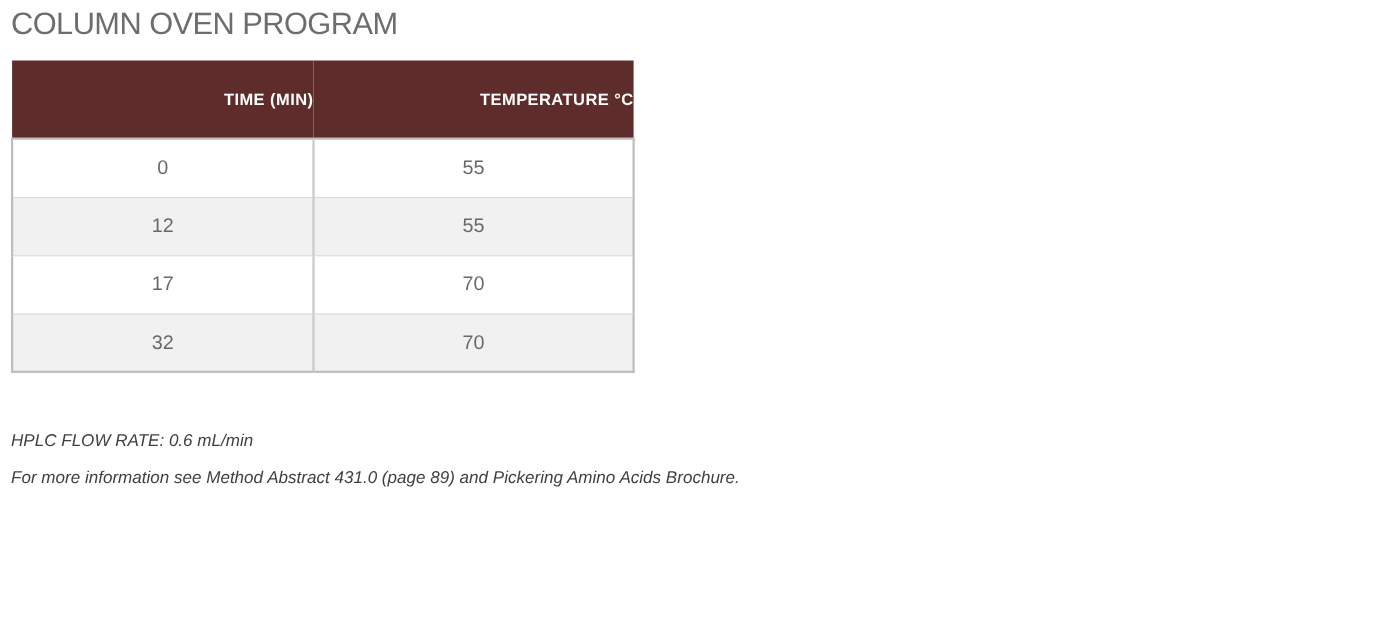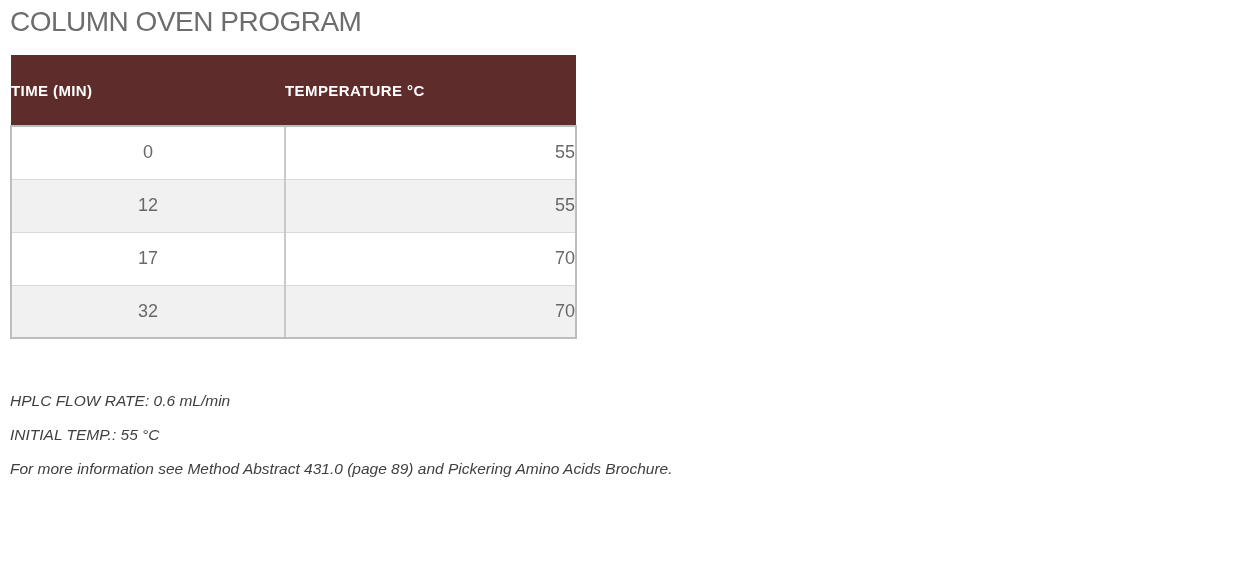--- a/index.html
+++ b/index.html
@@ -42,40 +42,40 @@
   }
   table.oven-table col.col-time { width: 48.5%; }
   table.oven-table col.col-temp { width: 51.5%; }
   table.oven-table thead th {
     background: var(--header-bg);
     color: var(--header-text);
     font-size: 15px;
     font-weight: bold;
     letter-spacing: 0.4px;
     height: 71px;
-    text-align: left;
+    text-align: right;
     vertical-align: middle;
     border: none;
   }
   table.oven-table tbody td {
     height: 53px;
     text-align: center;
     vertical-align: middle;
     color: var(--cell-text);
     font-size: 18px;
     background: #ffffff;
     border-top: 1px solid var(--border-row);
     border-bottom: 1px solid var(--border-row);
   }
   table.oven-table tbody tr.alt td { background: var(--row-alt-bg); }
   table.oven-table tbody td + td { border-left: 2px solid var(--border-inner); }
   table.oven-table tbody tr:first-child td { border-top: 2px solid var(--border-outer); }
   table.oven-table tbody tr:last-child td { border-bottom: 2px solid var(--border-outer); }
   table.oven-table tbody td:first-child { border-left: 2px solid var(--border-outer); }
-  table.oven-table tbody td:last-child { border-right: 2px solid var(--border-outer); text-align: right; }
+  table.oven-table tbody td:last-child { border-right: 2px solid var(--border-outer); }
   .notes {
     margin-top: 52px;
   }
   .note-line {
     font-style: italic;
     color: var(--note-text);
     font-size: 15.5px;
     line-height: 1.3;
     margin-bottom: 14px;
   }
@@ -113,17 +113,16 @@
       </tr>
       <tr class="alt">
         <td>32</td>
         <td>70</td>
       </tr>
     </tbody>
   </table>
 
   <div class="notes">
     <p class="note-line">HPLC FLOW RATE: 0.6 mL/min</p>
-    <p class="note-line">INITIAL TEMP.: 55 °C</p>
     <p class="note-line">For more information see Method Abstract 431.0 (page 89) and Pickering Amino Acids Brochure.</p>
   </div>
 
 </div>
 
 </body></html>

